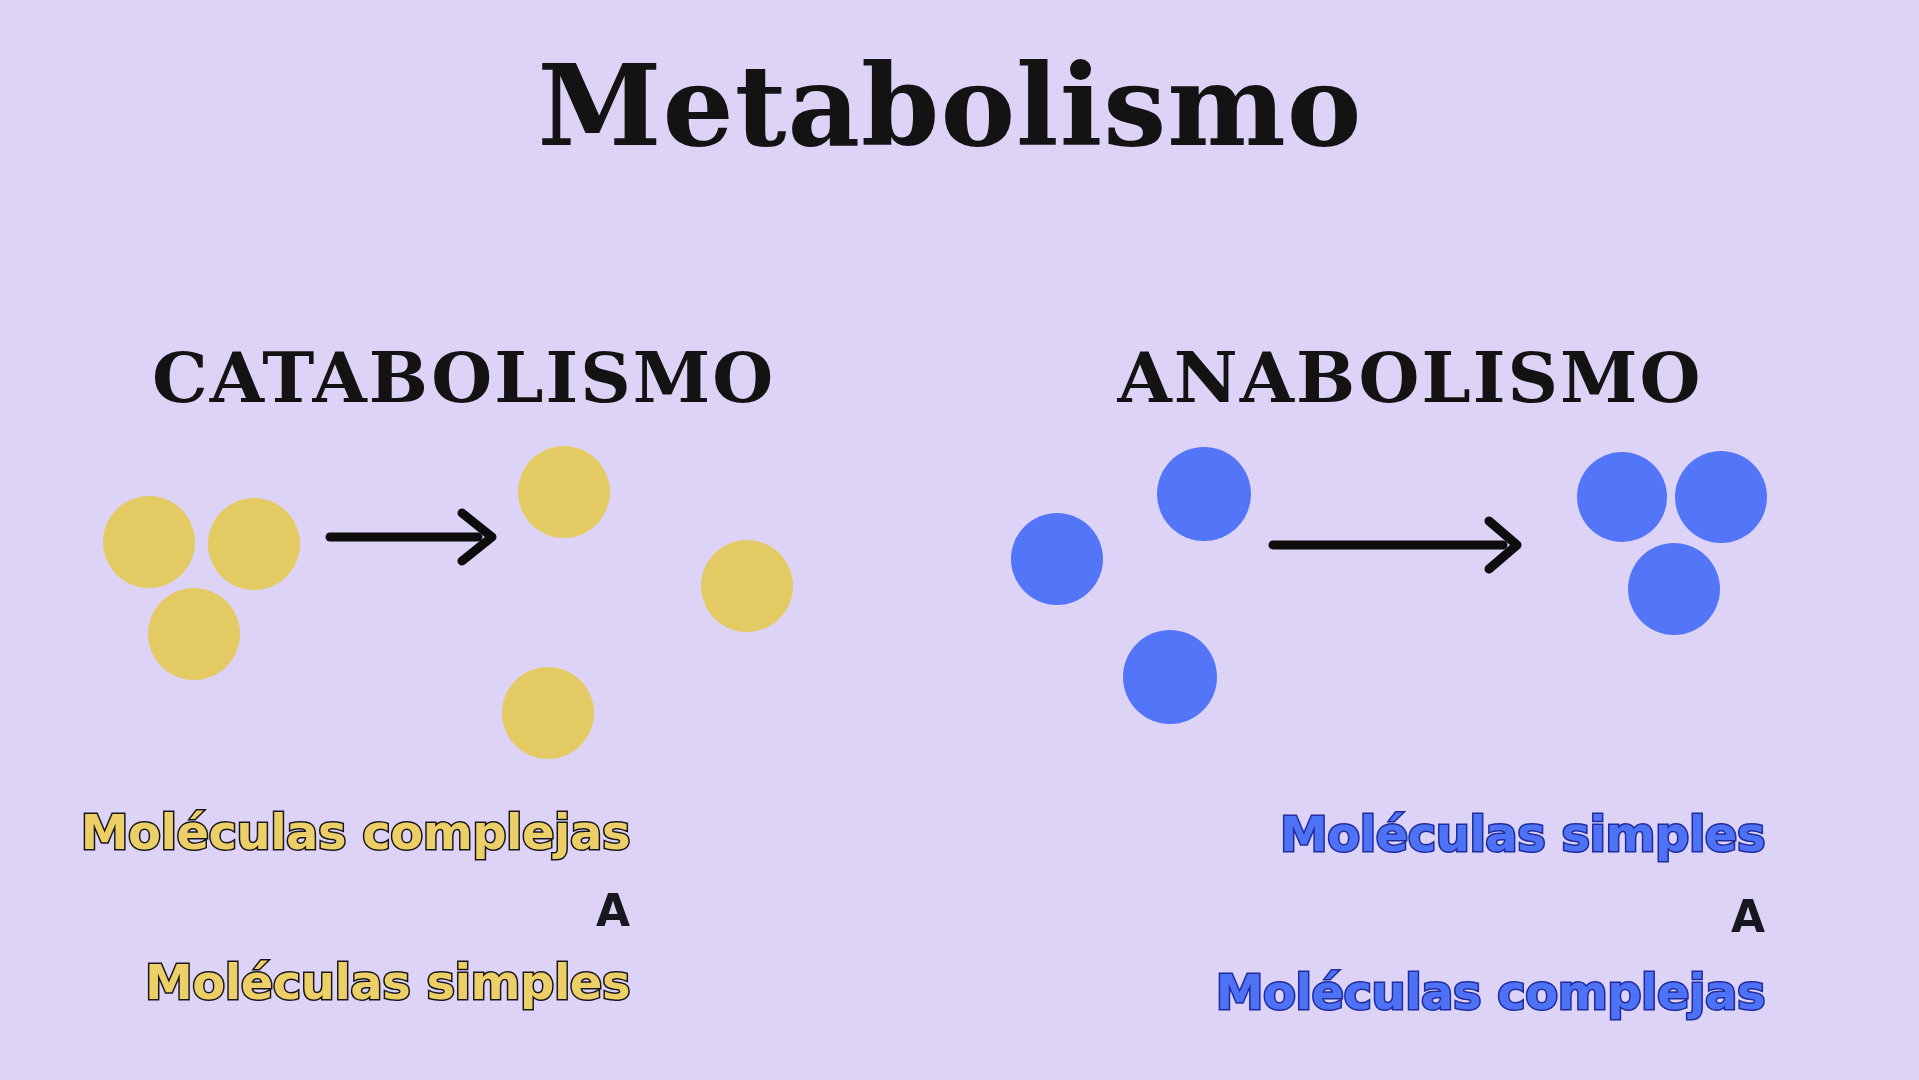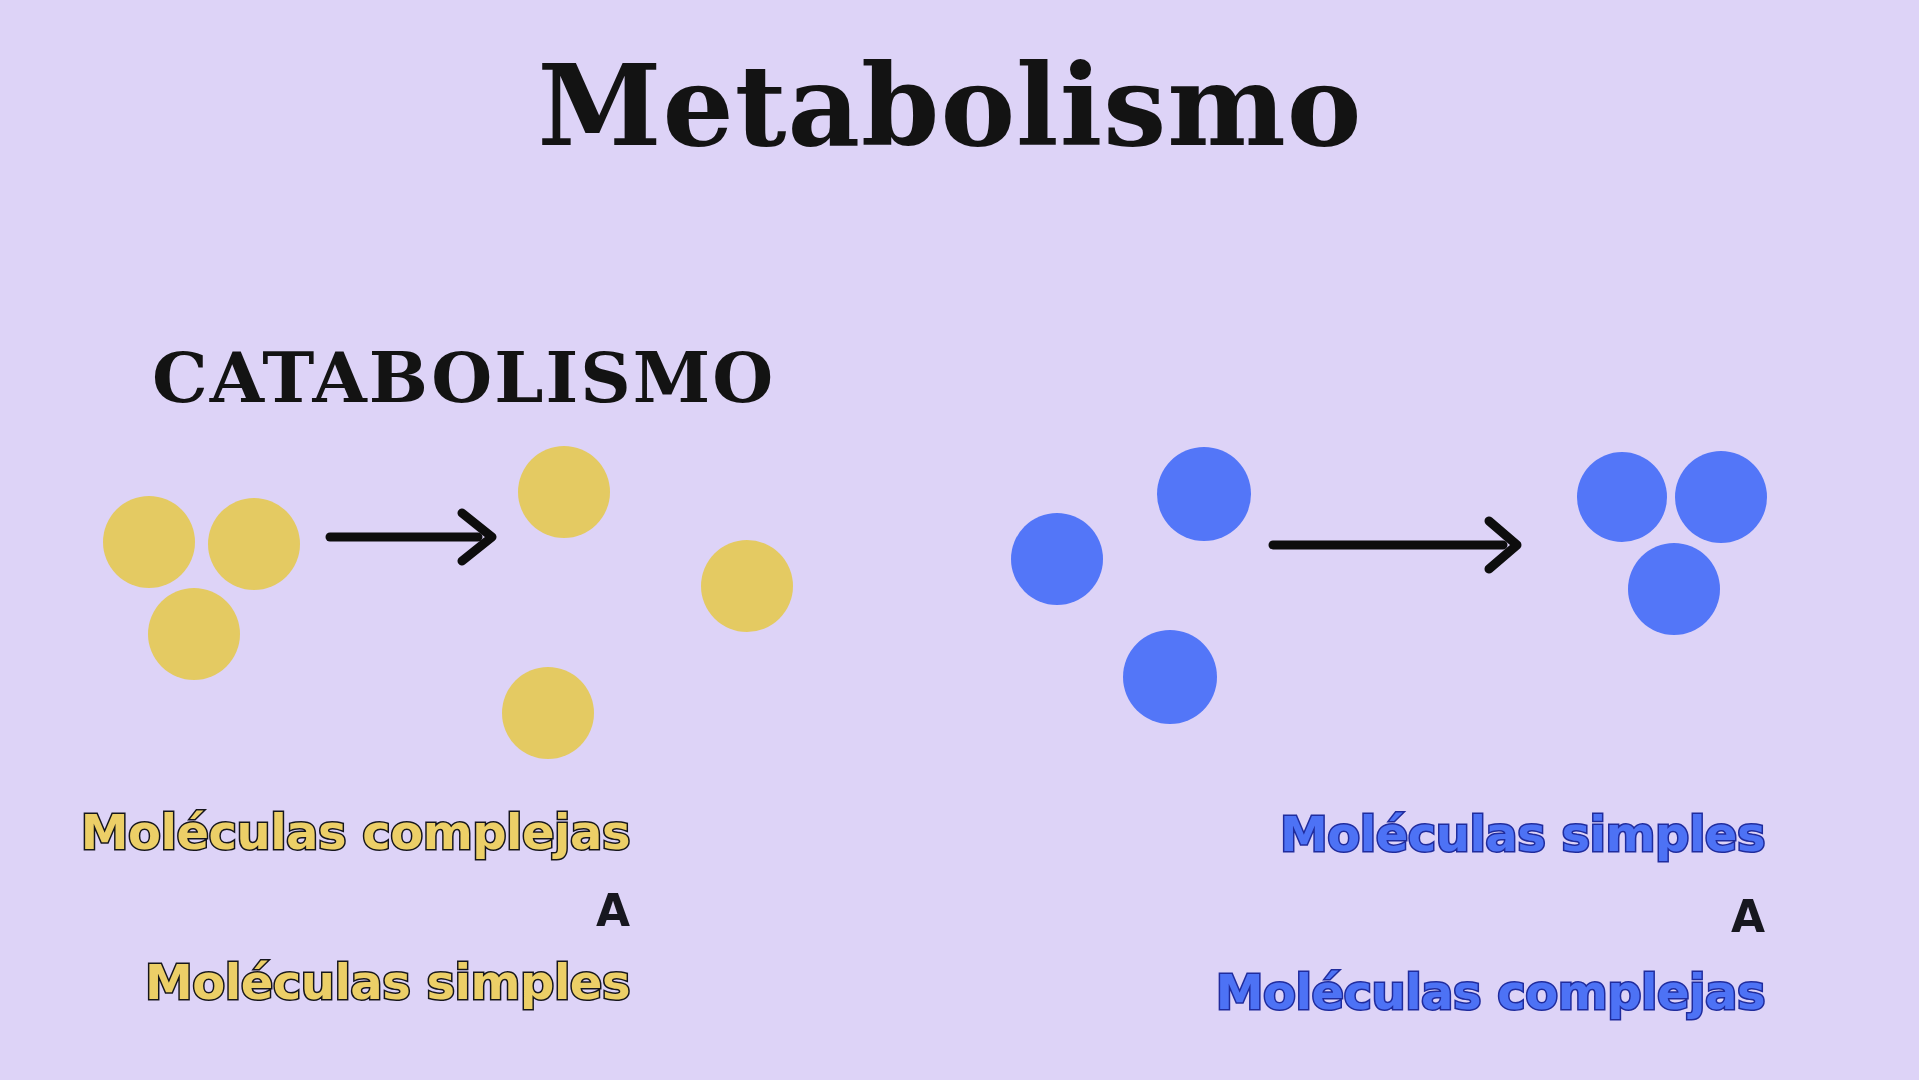--- a/index.html
+++ b/index.html
@@ -110,20 +110,21 @@
       <circle cx="1622" cy="497" r="45" fill="#5376f8"></circle>
       <circle cx="1721" cy="497" r="46" fill="#5376f8"></circle>
       <circle cx="1674" cy="589" r="46" fill="#5376f8"></circle>
     </g>
   </svg>
 
   <div class="page-title" style="color: rgb(19, 19, 19);">Metabolismo</div>
 
   <div class="section-heading heading-left" style="color: rgb(19, 19, 19);">CATABOLISMO</div>
 
+  <div class="section-heading heading-right" style="color: rgb(19, 19, 19);">ANABOLISMO</div>
 
   <div class="label-col label-col-left">
     <div class="outlined-label" style="color: rgb(236, 207, 103); -webkit-text-stroke-color: rgb(22, 22, 28);">Moléculas complejas</div>
     <div class="connector-word" style="color: rgb(23, 23, 31);">A</div>
     <div class="outlined-label bottom-line" style="color: rgb(236, 207, 103); -webkit-text-stroke-color: rgb(22, 22, 28);">Moléculas simples</div>
   </div>
 
   <div class="label-col label-col-right">
     <div class="outlined-label" style="color: rgb(77, 114, 245); -webkit-text-stroke-color: rgb(32, 44, 157);">Moléculas simples</div>
     <div class="connector-word" style="color: rgb(23, 23, 31);">A</div>

